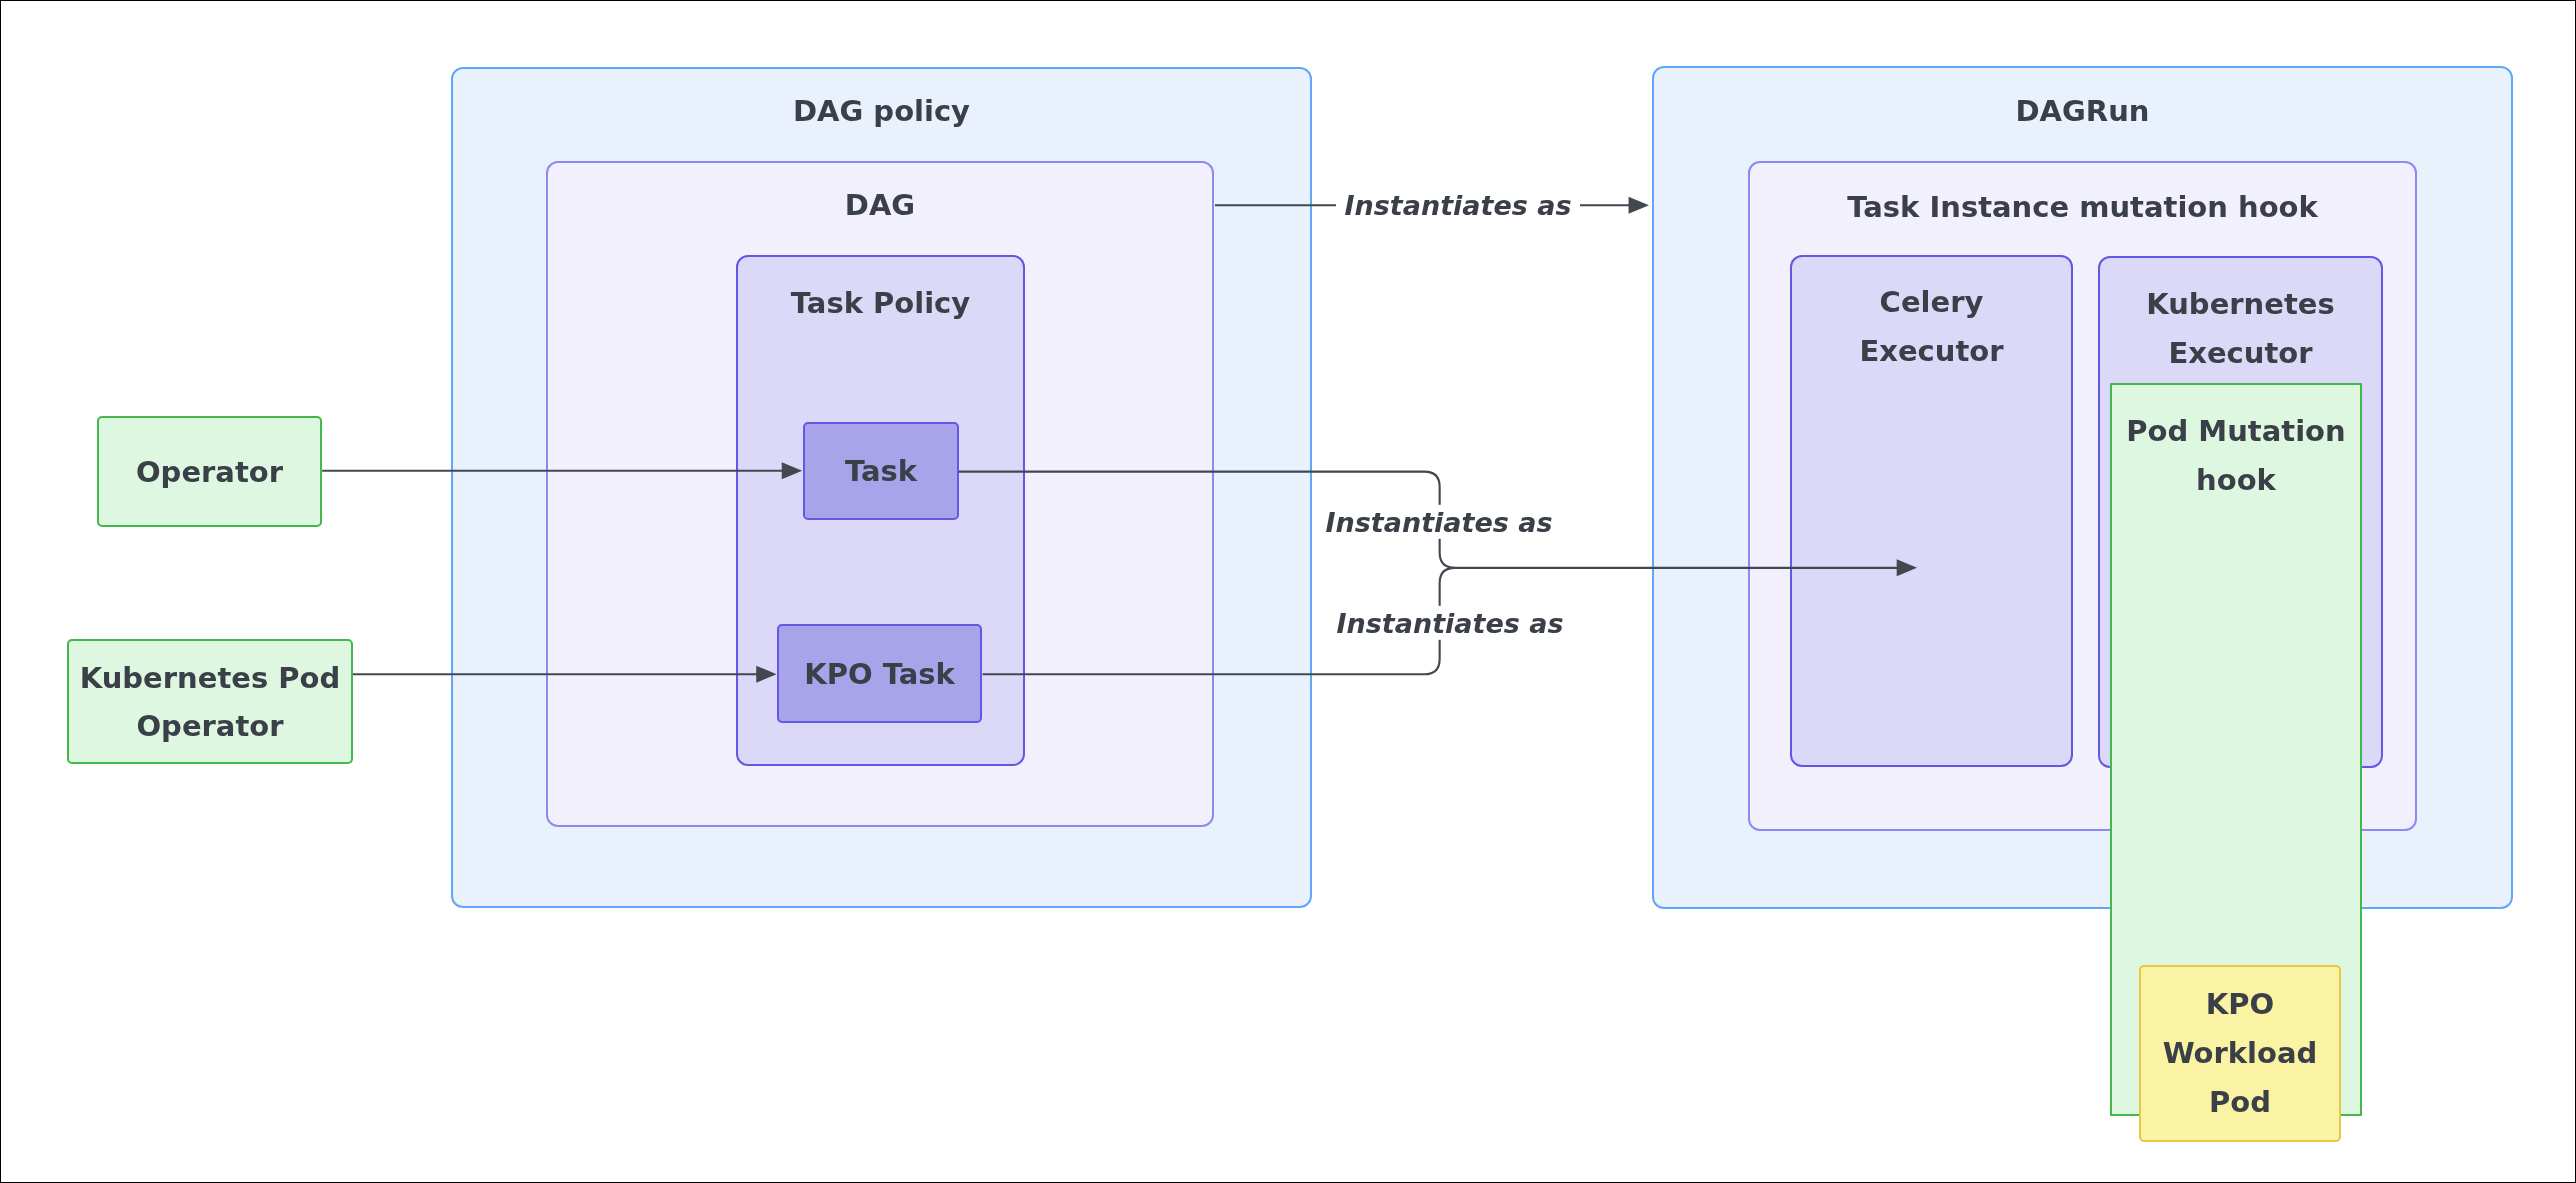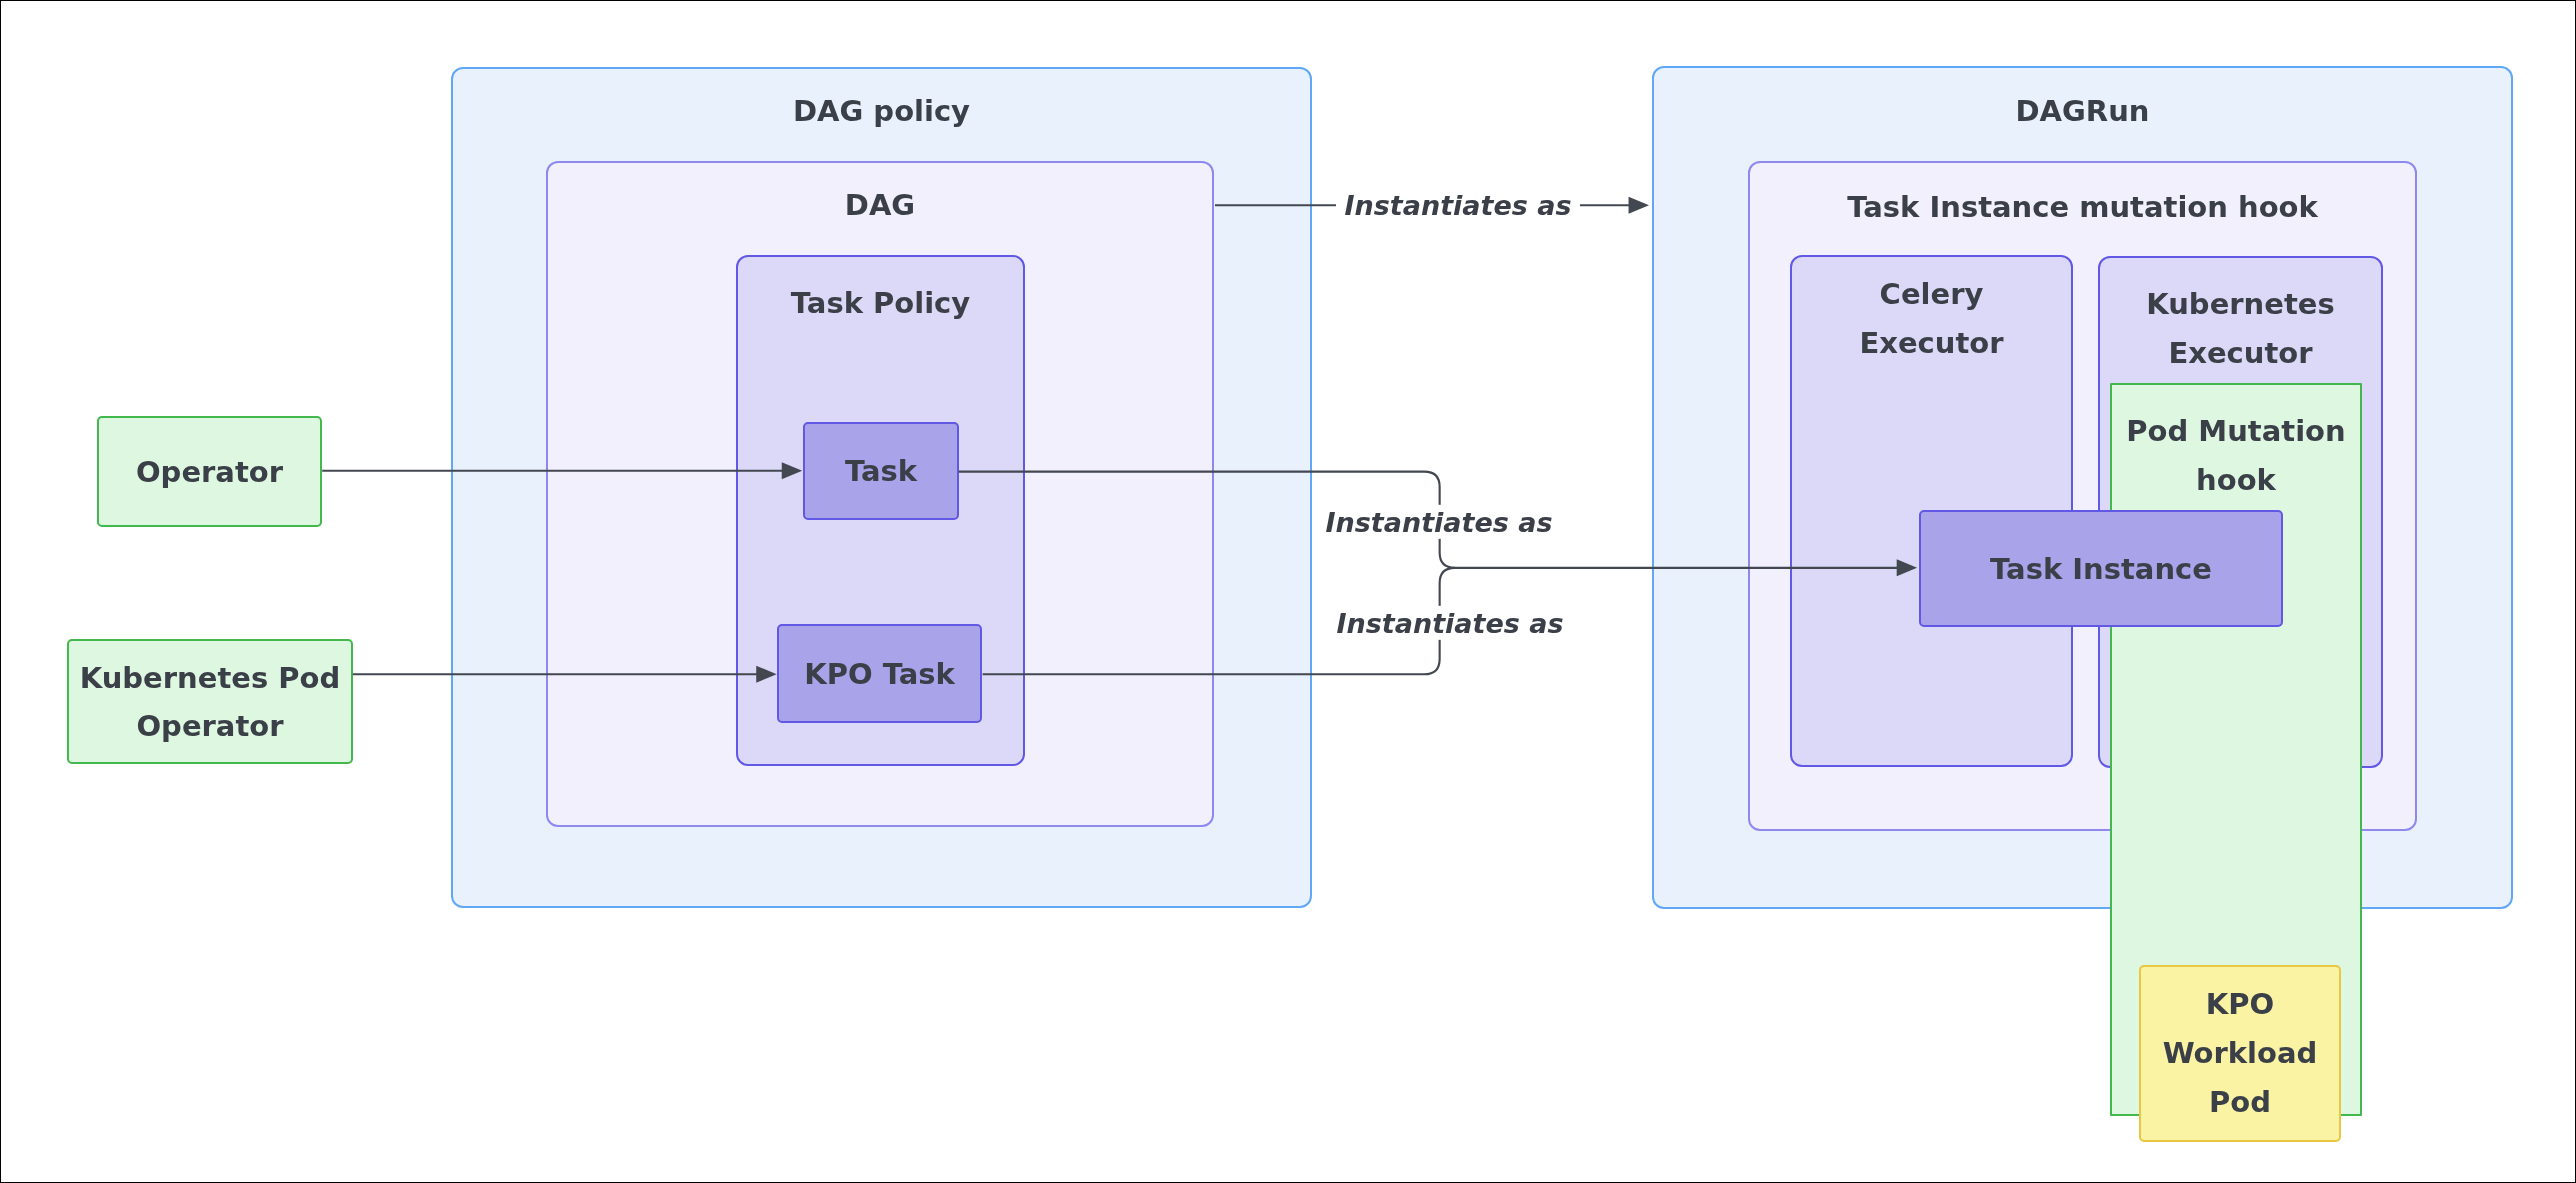--- a/index.html
+++ b/index.html
@@ -69,21 +69,21 @@
 
   <div class="cluster cluster-blue" style="left:1651px; top:65px; width:861px; height:843px;">
     <div class="cluster-title" style="top:25px;">DAGRun</div>
   </div>
 
   <div class="cluster cluster-lav" style="left:1747px; top:160px; width:669px; height:670px;">
     <div class="cluster-title" style="top:26px;">Task Instance mutation hook</div>
   </div>
 
   <div class="cluster cluster-purple" style="left:1789px; top:254px; width:283px; height:512px;">
-    <div class="cluster-title two-line" style="top:13px;text-align:center;">
+    <div class="cluster-title two-line" style="top:21px;text-align:center;">
       <span>Celery</span><br>
       <span>Executor</span>
     </div>
   </div>
 
   <div class="cluster cluster-purple" style="left:2097px; top:255px; width:285px; height:512px;">
     <div class="cluster-title two-line" style="top:22px;">
       <span>Kubernetes</span><br>
       <span>Executor</span>
     </div>
@@ -108,23 +108,20 @@
   </div>
 
   <div class="node node-purple" style="left:802px; top:421px; width:156px; height:98px;">
     <div class="node-label">Task</div>
   </div>
 
   <div class="node node-purple" style="left:776px; top:623px; width:205px; height:99px;">
     <div class="node-label">KPO Task</div>
   </div>
 
-  <div class="node node-purple" style="left:1918px; top:509px; width:364px; height:117px;">
-    <div class="node-label">Task Instance</div>
-  </div>
 
   <div class="node node-yellow" style="left:2138px; top:928px; width:202px; height:177px;">
     <div class="node-label" style="line-height:49px;">
       <span>KPO</span>
       <span>Workload</span>
       <span>Pod</span>
     </div>
   </div>
 
   <svg id="edge-layer" width="2576" height="1183" viewBox="0 0 3026 1390">

